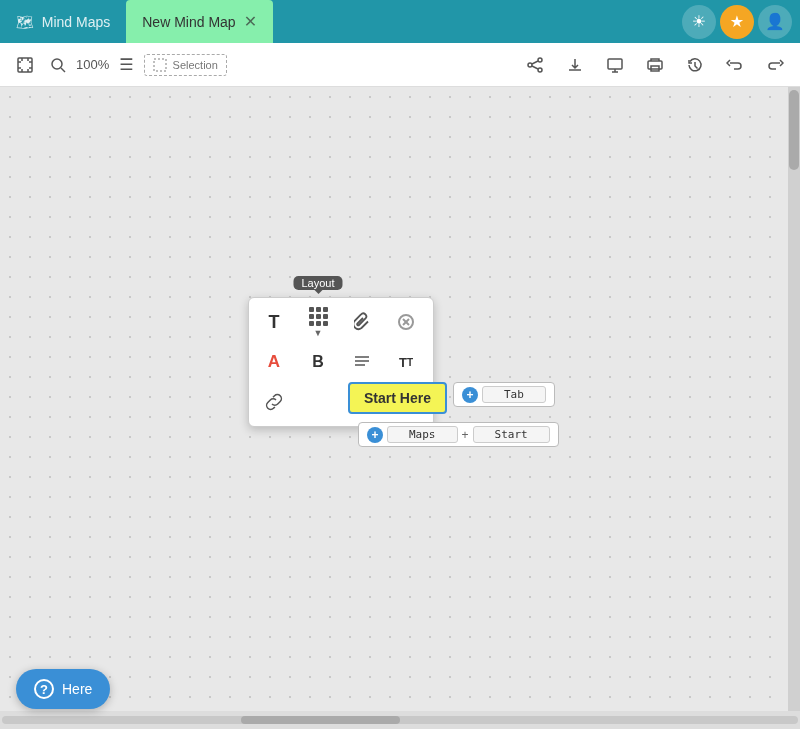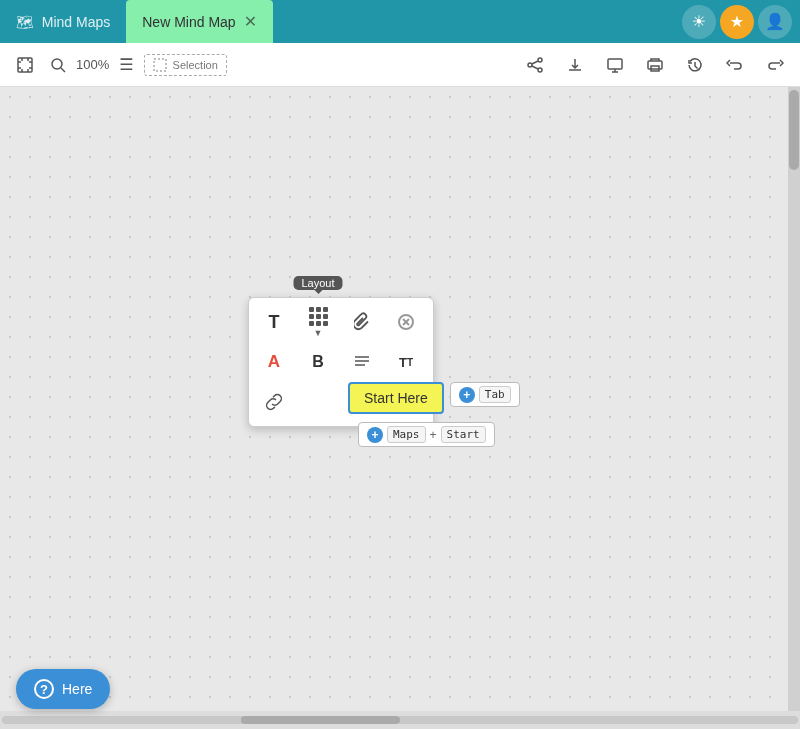--- a/index.html
+++ b/index.html
@@ -194,21 +194,21 @@
       top: 295px;
       left: 348px;
       z-index: 10;
     }
     .start-here-label {
       background: #f4f455;
       border: 2px solid #3a8fd6;
       border-radius: 4px;
       padding: 6px 14px;
       font-size: 14px;
-      font-weight: normal;
+      font-weight: bold;
       color: #333;
       display: inline-block;
       cursor: pointer;
     }
     .node-hint-tab {
       position: absolute;
       top: 0;
       left: calc(100% + 6px);
       display: flex;
       align-items: center;
@@ -257,21 +257,21 @@
       display: flex;
       align-items: center;
       justify-content: center;
       font-size: 12px;
       font-weight: bold;
     }
     .kbd {
       background: #f5f5f5;
       border: 1px solid #ccc;
       border-radius: 3px;
-      padding: 1px 5px;
+      padding: 1px 21px;
       font-size: 11px;
       font-family: monospace;
     }
     .plus-separator {
       font-size: 12px;
       color: #666;
     }
 
     
     #help-btn {

